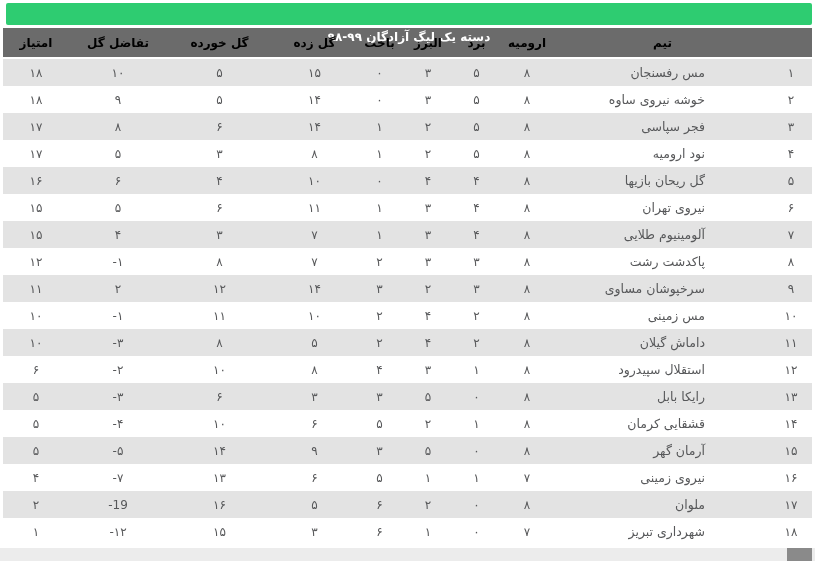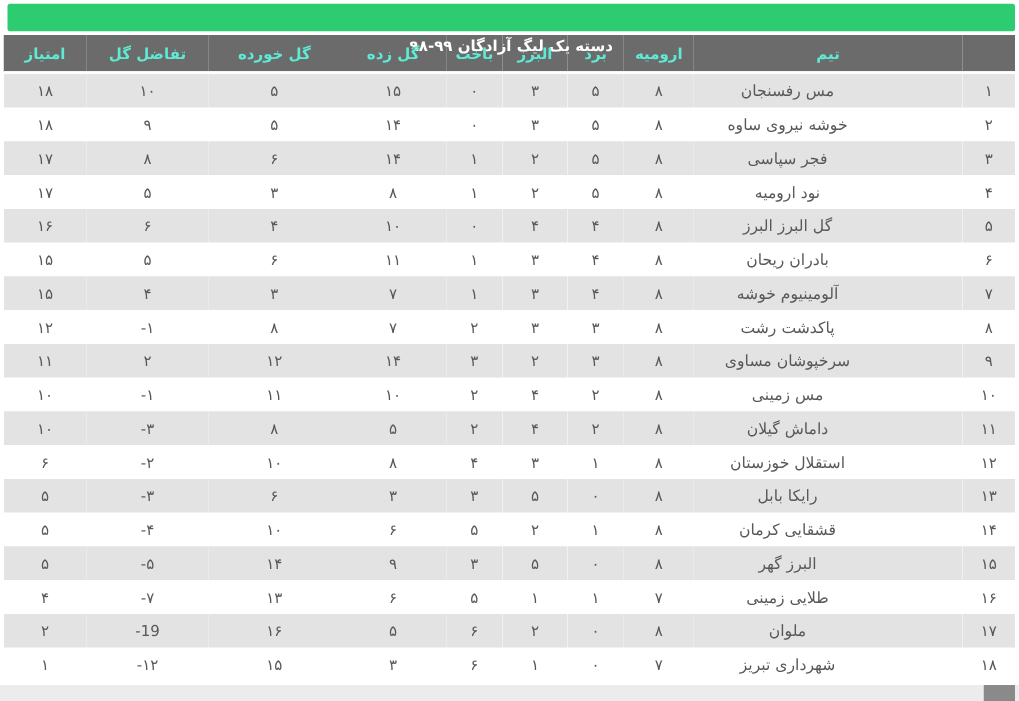--- a/index.html
+++ b/index.html
@@ -34,21 +34,21 @@
   col.w-wins   { width: 45px; }
   col.w-draws  { width: 52px; }
   col.w-losses { width: 45px; }
   col.w-gf     { width: 85px; }
   col.w-ga     { width: 105px; }
   col.w-gd     { width: 98px; }
   col.w-pts    { width: 66px; }
 
   thead th {
     background: #6b6b6b;
-    color: #5eead4;
+    color: #000000;
     font-weight: bold;
     font-size: 12px;
     height: 29px;
     padding: 0;
     text-align: center;
     border-bottom: 2px solid #ffffff;
   }
   tbody td {
     height: 27px;
     padding: 0;
@@ -56,20 +56,21 @@
     color: #57585a;
     text-align: center;
     vertical-align: middle;
     white-space: nowrap;
     overflow: hidden;
   }
   tbody tr:nth-child(odd)  { background: #e3e3e3; }
   tbody tr:nth-child(even) { background: #ffffff; }
 
   td.c-team {
+    text-align: right;
     padding-right: 65px;
     font-size: 12.5px;
   }
   td.c-num { direction: ltr; }
 
   .hscrollbar {
     position: fixed;
     left: 0; bottom: 0;
     width: 815px; height: 13px;
     background: #ececec;
@@ -161,45 +162,45 @@
       <td class="c-num">۵</td>
       <td class="c-num">۲</td>
       <td class="c-num">۱</td>
       <td class="c-num">۸</td>
       <td class="c-num">۳</td>
       <td class="c-num">۵</td>
       <td class="c-num">۱۷</td>
     </tr>
         <tr>
       <td class="c-num">۵</td>
-      <td class="c-team">گل البرز البرز</td>
+      <td class="c-team">گل ریحان بازیها</td>
       <td class="c-num">۸</td>
       <td class="c-num">۴</td>
       <td class="c-num">۴</td>
       <td class="c-num">۰</td>
       <td class="c-num">۱۰</td>
       <td class="c-num">۴</td>
       <td class="c-num">۶</td>
       <td class="c-num">۱۶</td>
     </tr>
         <tr>
       <td class="c-num">۶</td>
-      <td class="c-team">بادران ریحان</td>
+      <td class="c-team">نیروی تهران</td>
       <td class="c-num">۸</td>
       <td class="c-num">۴</td>
       <td class="c-num">۳</td>
       <td class="c-num">۱</td>
       <td class="c-num">۱۱</td>
       <td class="c-num">۶</td>
       <td class="c-num">۵</td>
       <td class="c-num">۱۵</td>
     </tr>
         <tr>
       <td class="c-num">۷</td>
-      <td class="c-team">آلومینیوم خوشه</td>
+      <td class="c-team">آلومینیوم طلایی</td>
       <td class="c-num">۸</td>
       <td class="c-num">۴</td>
       <td class="c-num">۳</td>
       <td class="c-num">۱</td>
       <td class="c-num">۷</td>
       <td class="c-num">۳</td>
       <td class="c-num">۴</td>
       <td class="c-num">۱۵</td>
     </tr>
         <tr>
@@ -245,21 +246,21 @@
       <td class="c-num">۲</td>
       <td class="c-num">۴</td>
       <td class="c-num">۲</td>
       <td class="c-num">۵</td>
       <td class="c-num">۸</td>
       <td class="c-num">-۳</td>
       <td class="c-num">۱۰</td>
     </tr>
         <tr>
       <td class="c-num">۱۲</td>
-      <td class="c-team">استقلال خوزستان</td>
+      <td class="c-team">استقلال سپیدرود</td>
       <td class="c-num">۸</td>
       <td class="c-num">۱</td>
       <td class="c-num">۳</td>
       <td class="c-num">۴</td>
       <td class="c-num">۸</td>
       <td class="c-num">۱۰</td>
       <td class="c-num">-۲</td>
       <td class="c-num">۶</td>
     </tr>
         <tr>
@@ -281,33 +282,33 @@
       <td class="c-num">۱</td>
       <td class="c-num">۲</td>
       <td class="c-num">۵</td>
       <td class="c-num">۶</td>
       <td class="c-num">۱۰</td>
       <td class="c-num">-۴</td>
       <td class="c-num">۵</td>
     </tr>
         <tr>
       <td class="c-num">۱۵</td>
-      <td class="c-team">البرز گهر</td>
+      <td class="c-team">آرمان گهر</td>
       <td class="c-num">۸</td>
       <td class="c-num">۰</td>
       <td class="c-num">۵</td>
       <td class="c-num">۳</td>
       <td class="c-num">۹</td>
       <td class="c-num">۱۴</td>
       <td class="c-num">-۵</td>
       <td class="c-num">۵</td>
     </tr>
         <tr>
       <td class="c-num">۱۶</td>
-      <td class="c-team">طلایی زمینی</td>
+      <td class="c-team">نیروی زمینی</td>
       <td class="c-num">۷</td>
       <td class="c-num">۱</td>
       <td class="c-num">۱</td>
       <td class="c-num">۵</td>
       <td class="c-num">۶</td>
       <td class="c-num">۱۳</td>
       <td class="c-num">-۷</td>
       <td class="c-num">۴</td>
     </tr>
         <tr>

